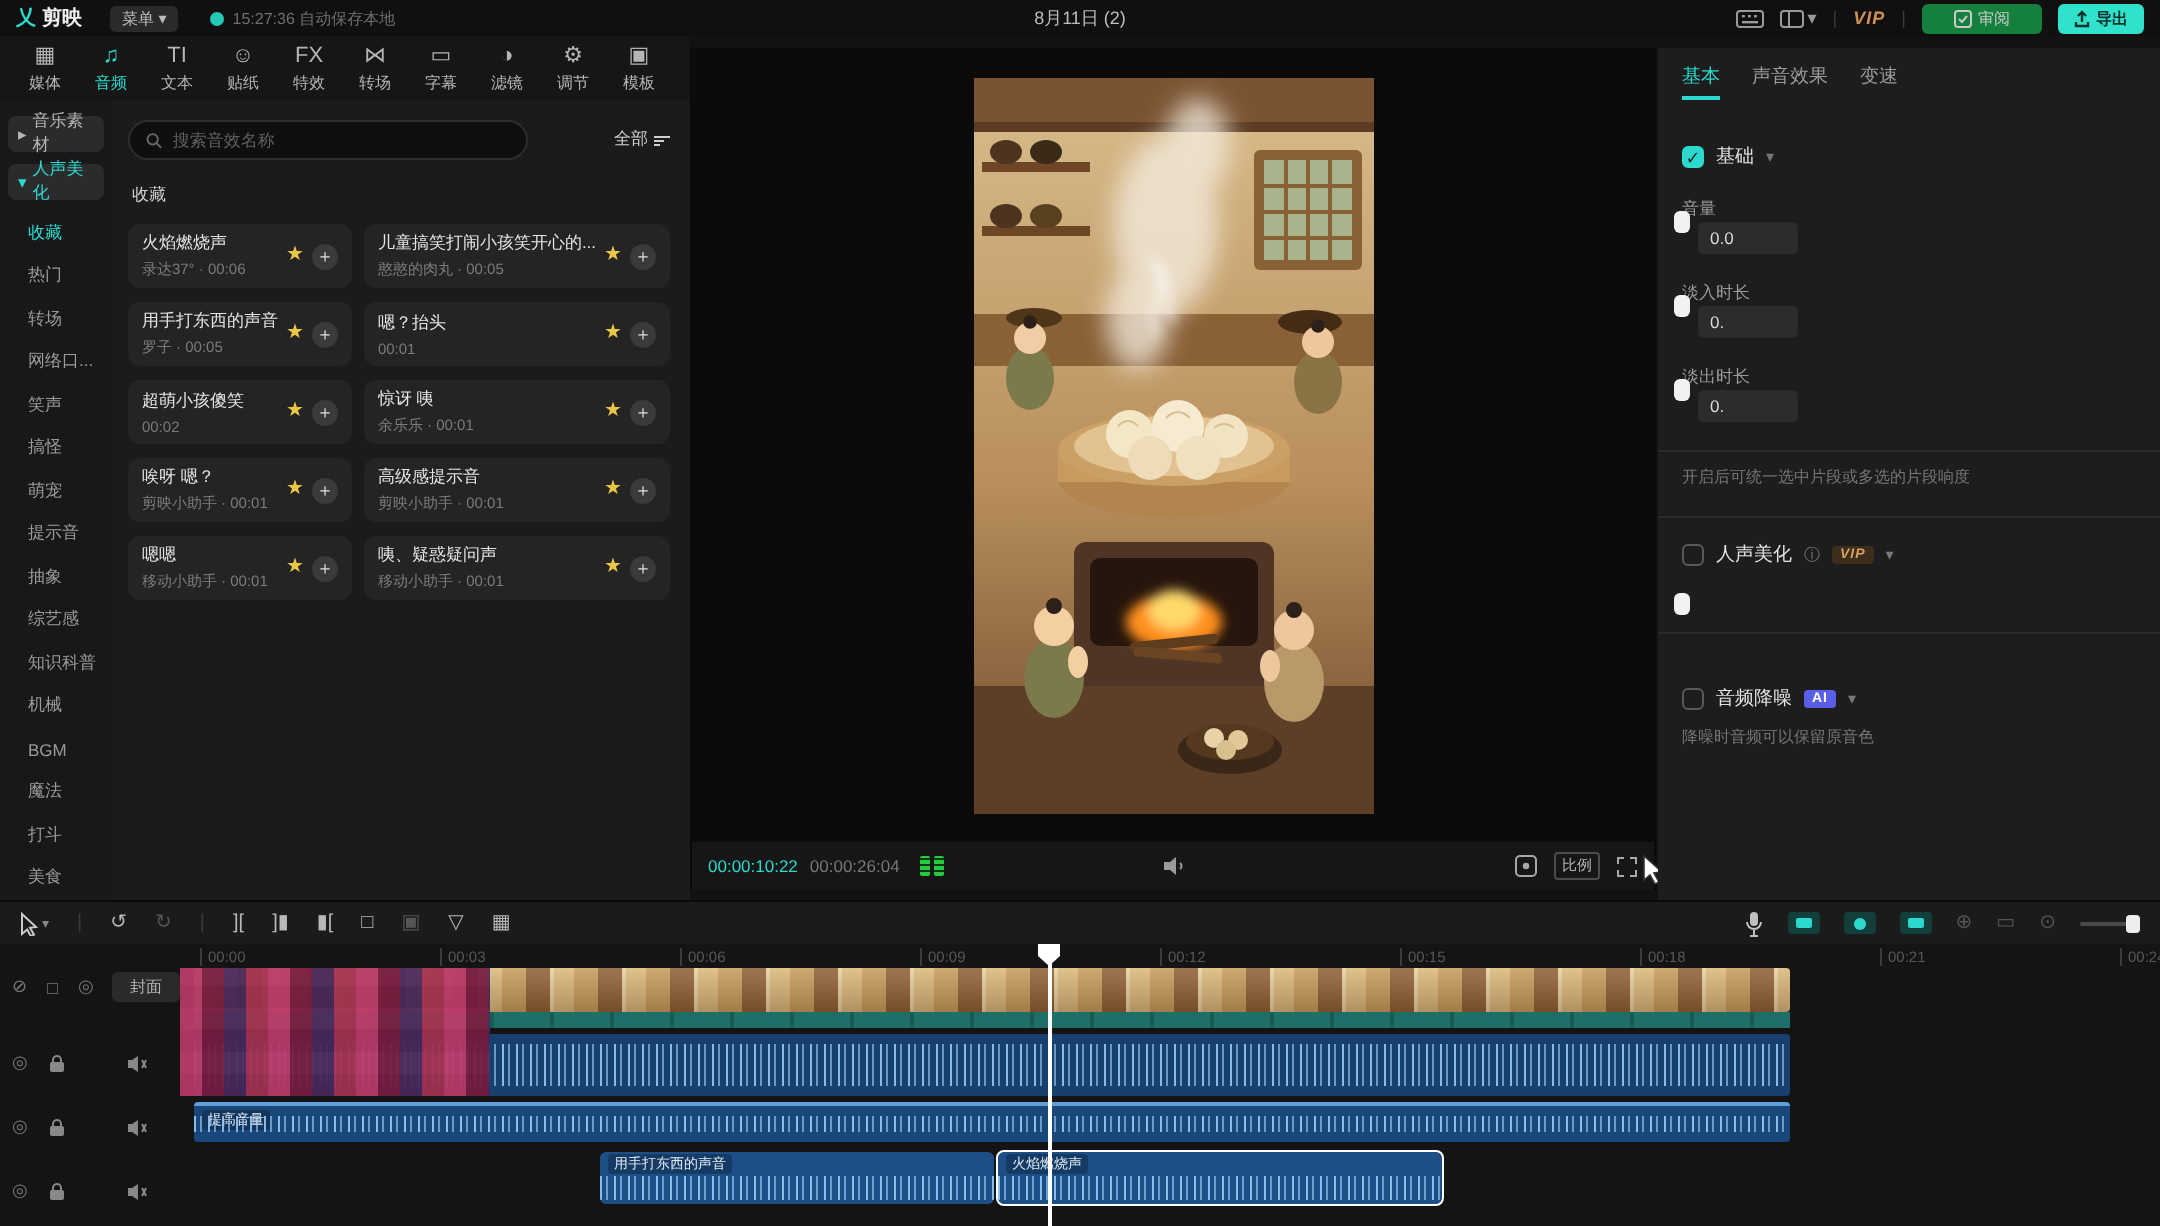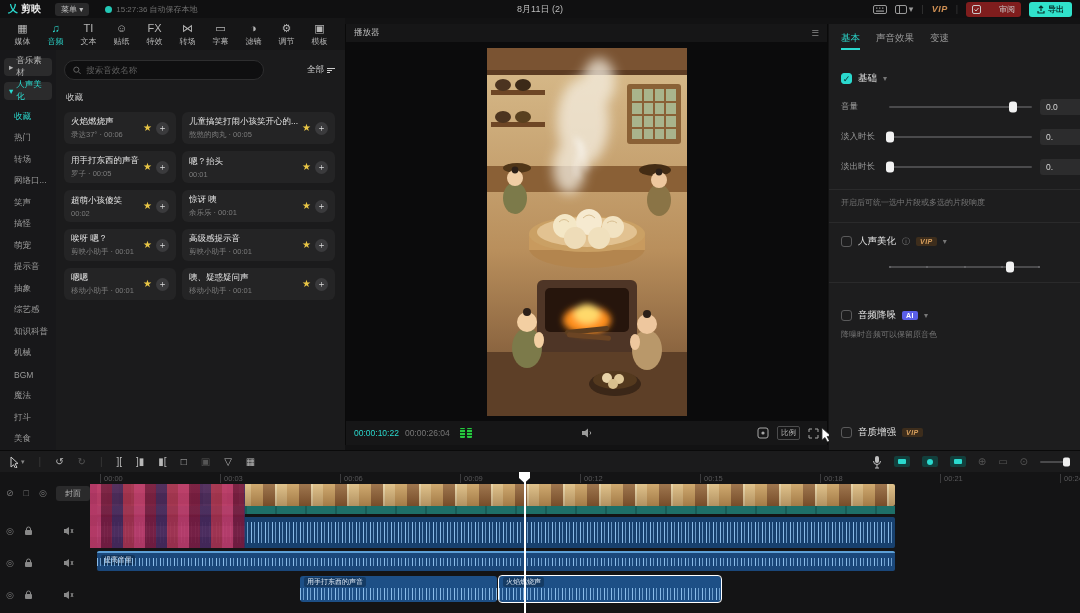--- a/index.html
+++ b/index.html
@@ -12,21 +12,21 @@
   .logo { display:flex; align-items:center; gap:3px; color:#eee; font-weight:bold; font-size:10px; }
   .logo-mark { color:#2bd9ce; font-weight:bold; }
   .menu-pill { margin-left:14px; background:#2a2a2b; border-radius:3px; padding:1px 6px; color:#bbb; font-size:8px; }
   .autosave { margin-left:16px; color:#6f6f6f; font-size:8px; display:flex; align-items:center; gap:4px; }
   .save-dot { width:7px; height:7px; border-radius:50%; background:#23c8b6; display:inline-block; }
   .doc-title { position:absolute; left:50%; transform:translateX(-50%); color:#bdbdbd; font-size:9px; }
   .header-right { margin-left:auto; display:flex; align-items:center; gap:8px; }
   .hdr-ic { color:#9a9a9a; display:flex; align-items:center; gap:2px; }
   .hdr-sep { color:#3a3a3a; }
   .vip-word { color:#cf9054; font-weight:bold; font-style:italic; font-size:9px; letter-spacing:.5px; }
-  .review-pill { background:#7f1d1d; border-radius:3px; padding:2px 6px; color:#c9c9c9; font-size:8px; display:flex; gap:18px; align-items:center; }
+  .review-pill { background:#15803d; border-radius:3px; padding:2px 16px; color:#c9c9c9; font-size:8px; display:flex; gap:3px; align-items:center; }
   .export-btn { background:#30e2cb; border-radius:3px; padding:2px 8px; color:#08332d; font-size:8px; font-weight:bold; display:flex; gap:3px; align-items:center; }
 
   
   .ribbon { position:absolute; left:0; top:18px; width:345px; height:32px; background:#161617; display:flex; align-items:center; padding-left:6px; }
   .ribbon-item { width:33px; display:flex; flex-direction:column; align-items:center; gap:1px; color:#b5b5b5; cursor:default; }
   .ribbon-item .glyph { font-size:11px; line-height:12px; height:13px; }
   .ribbon-item .rlabel { font-size:8px; }
   .ribbon-item.active { color:#2bd9ce; }
   .ribbon-rest { position:absolute; left:345px; top:18px; width:735px; height:6px; background:#121213; }
 
@@ -75,21 +75,21 @@
   .insp-tab.active { color:#2bd9ce; border-bottom:2px solid #2bd9ce; padding-bottom:3px; }
   .insp-body { padding:0 12px; }
   .sec-head { display:flex; align-items:center; gap:6px; margin-top:16px; }
   .cbx { width:11px; height:11px; border-radius:3px; border:1px solid #5a5a5b; flex:0 0 auto; }
   .cbx.on { background:#2bd9ce; border-color:#2bd9ce; color:#072a27; font-size:9px; line-height:11px; text-align:center; font-weight:bold; }
   .sec-label { color:#e2e2e2; font-size:9.5px; }
   .caret { color:#777; font-size:8px; }
   .badge { font-size:7px; font-weight:bold; border-radius:2px; padding:1px 4px; letter-spacing:.5px; }
   .badge.vip { background:#3d2d1c; color:#d8a05e; font-style:italic; }
   .badge.ai { background:#5a5fe8; color:#fff; }
-  .slider-row { display:flex; align-items:center; margin-top:14px; }
+  .slider-row { display:flex; align-items:flex-start; margin-top:14px;flex-direction:column; }
   .slider-row .slabel { width:48px; color:#9a9a9a; font-size:8.5px; flex:0 0 auto; }
   .track { flex:1; height:2px; background:#4a4a4c; border-radius:1px; position:relative; }
   .knob { position:absolute; top:50%; transform:translate(-50%,-50%); width:8px; height:11px; background:#f2f2f2; border-radius:3px; }
   .valbox { width:50px; height:16px; background:#2c2c2d; border-radius:3px; color:#d8d8d8; font-size:8.5px; line-height:16px; padding-left:6px; margin-left:8px; margin-right:-22px; flex:0 0 auto; }
   .divider { height:1px; background:#2a2a2b; margin:14px -12px 0 -12px; }
   .desc { color:#757575; font-size:8px; margin-top:7px; }
   .ticks { position:absolute; top:50%; left:0; right:0; display:flex; justify-content:space-between; transform:translateY(-50%); }
   .ticks i { width:2px; height:2px; background:#6a6a6c; border-radius:50%; }
 
   
@@ -392,24 +392,20 @@
               <div class="card-meta">移动小助手 · 00:01</div>
             </div>
             <span class="star-btn">★</span>
             <span class="plus-btn">＋</span>
           </div>
       </div>
     </div>
   </div>
 
   <div class="player">
-    <div class="player-hd">
-      <span>播放器</span>
-      <span style="color:#8a8a8a;">☰</span>
-    </div>
     <div class="canvas">
       <svg width="202" height="368" viewBox="0 0 200 368" aria-label="claymation kitchen scene">
         <defs>
           <linearGradient id="bgg" x1="0" y1="0" x2="0" y2="1">
             <stop offset="0" stop-color="#d9bd8d"></stop>
               <stop offset=".55" stop-color="#b98f5c"></stop>
               <stop offset="1" stop-color="#6e4a2e"></stop>
           </linearGradient>
           <filter id="b3" x="-50%" y="-50%" width="200%" height="200%">
               <feGaussianBlur stdDeviation="3"></feGaussianBlur>

